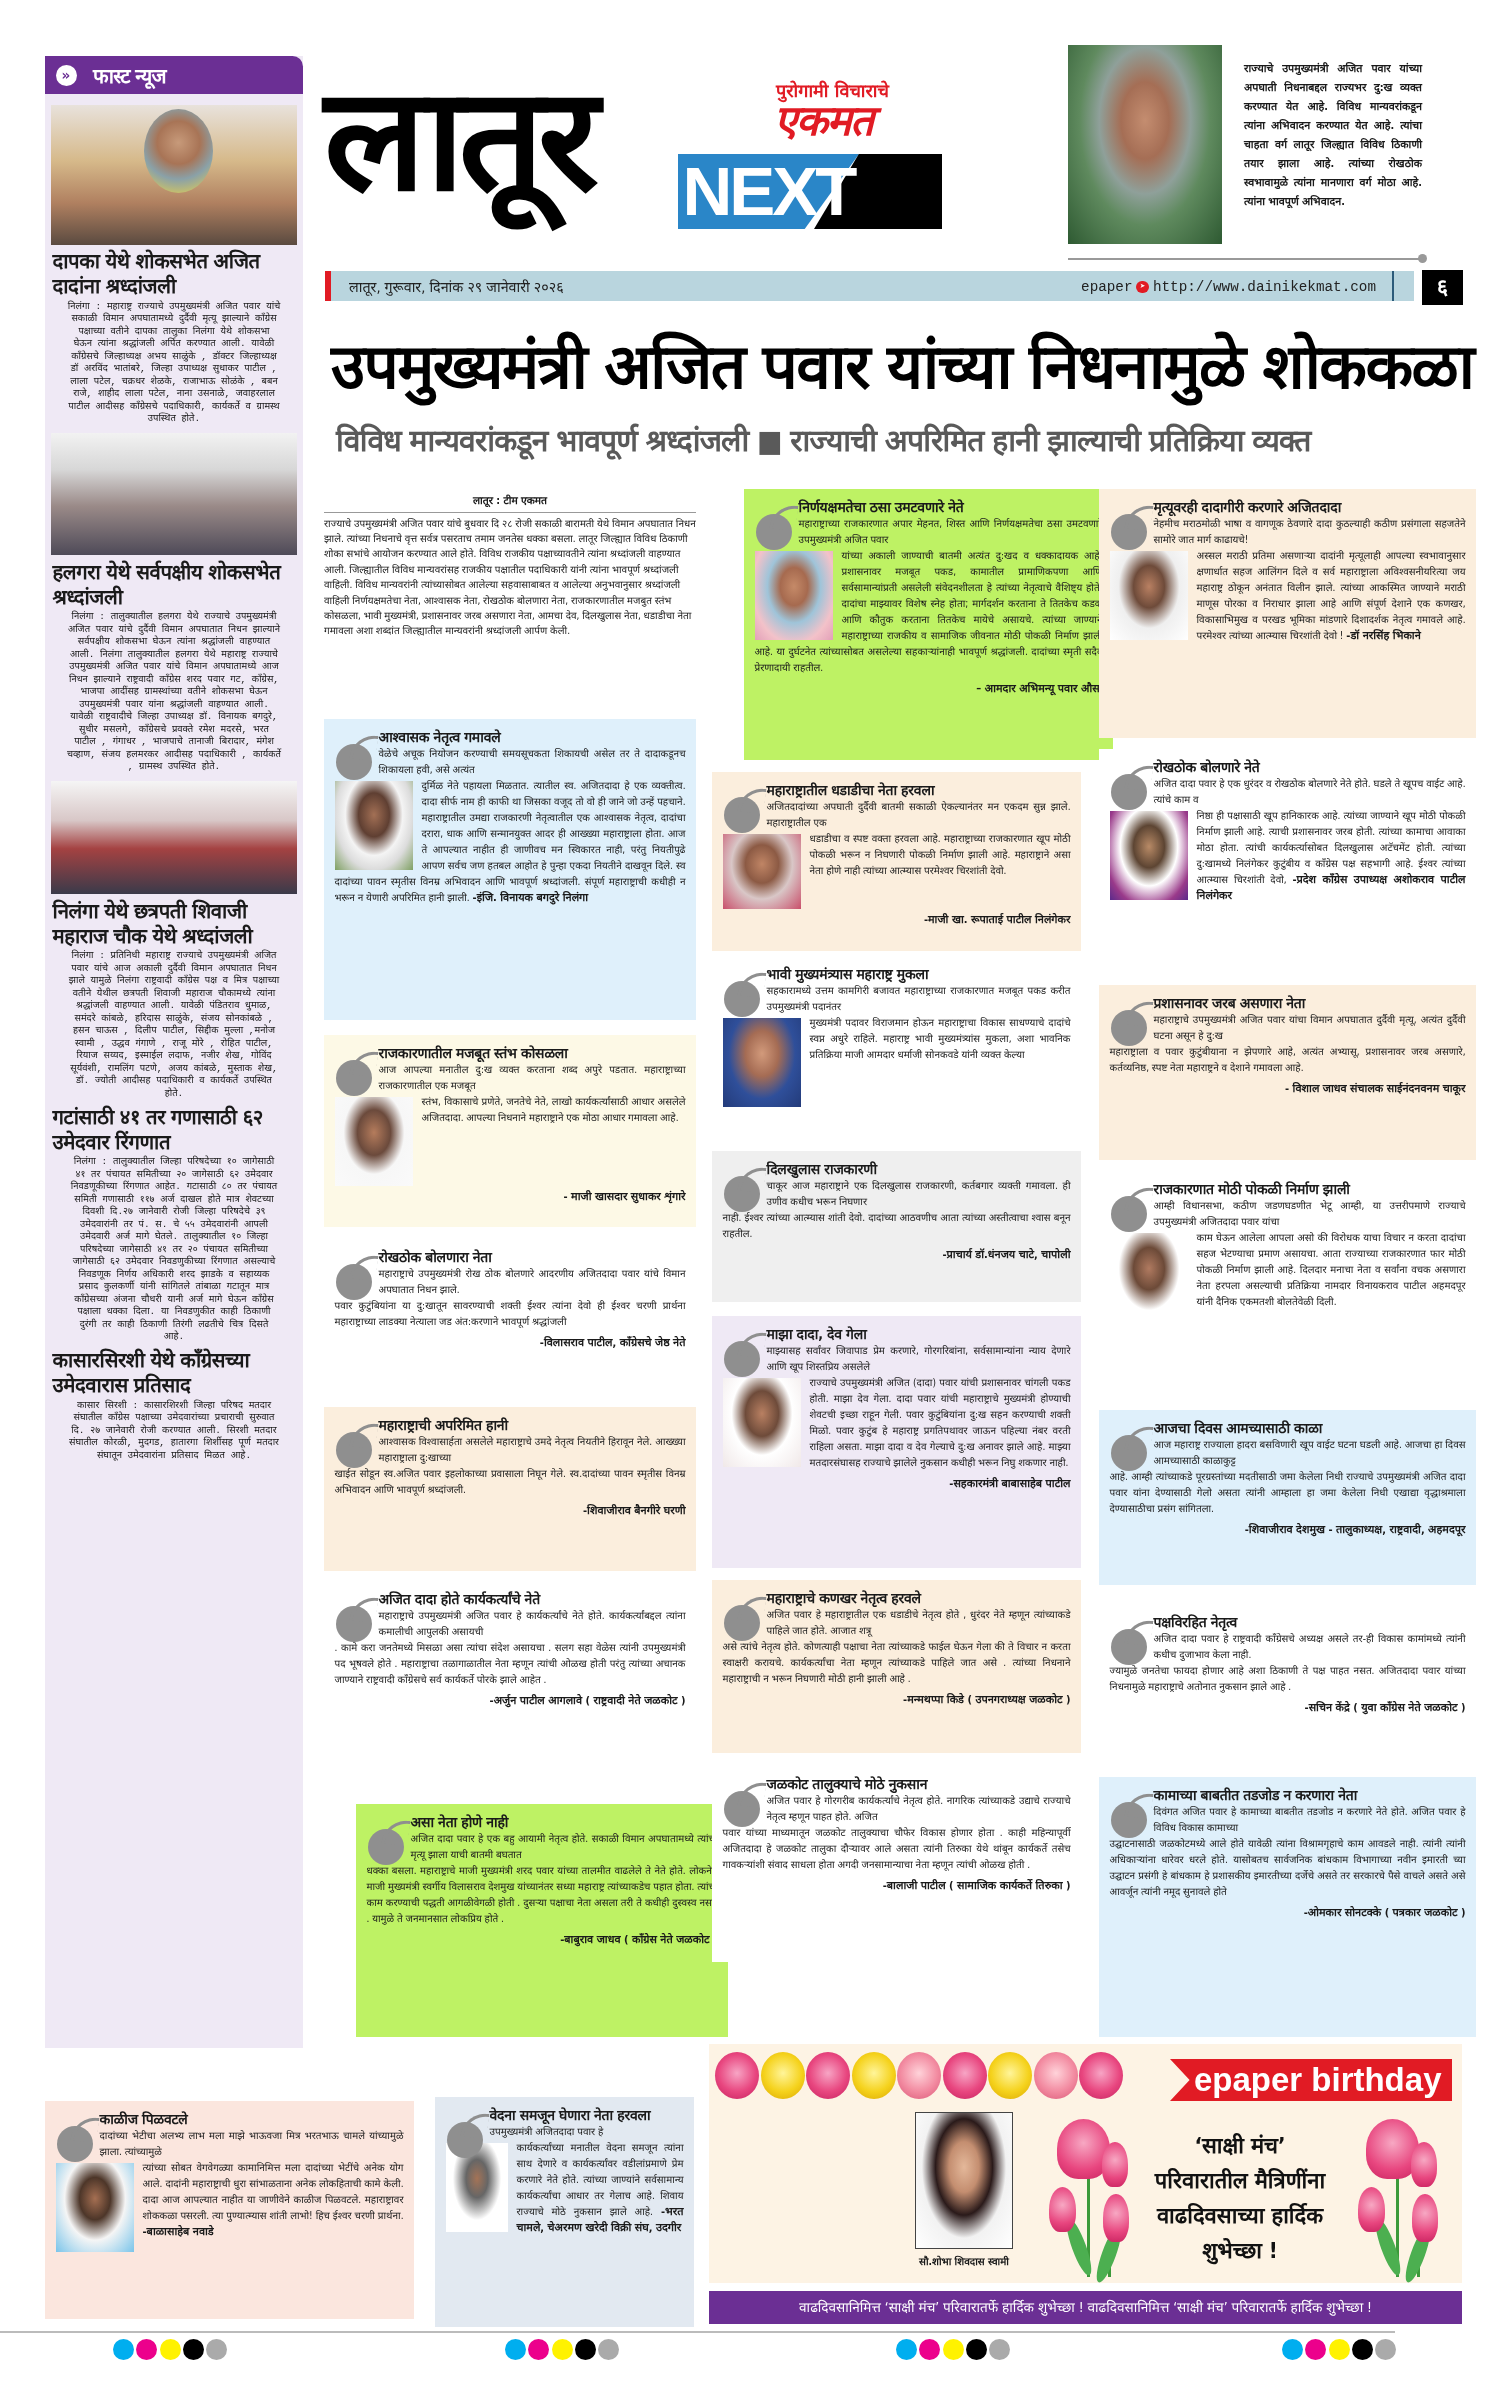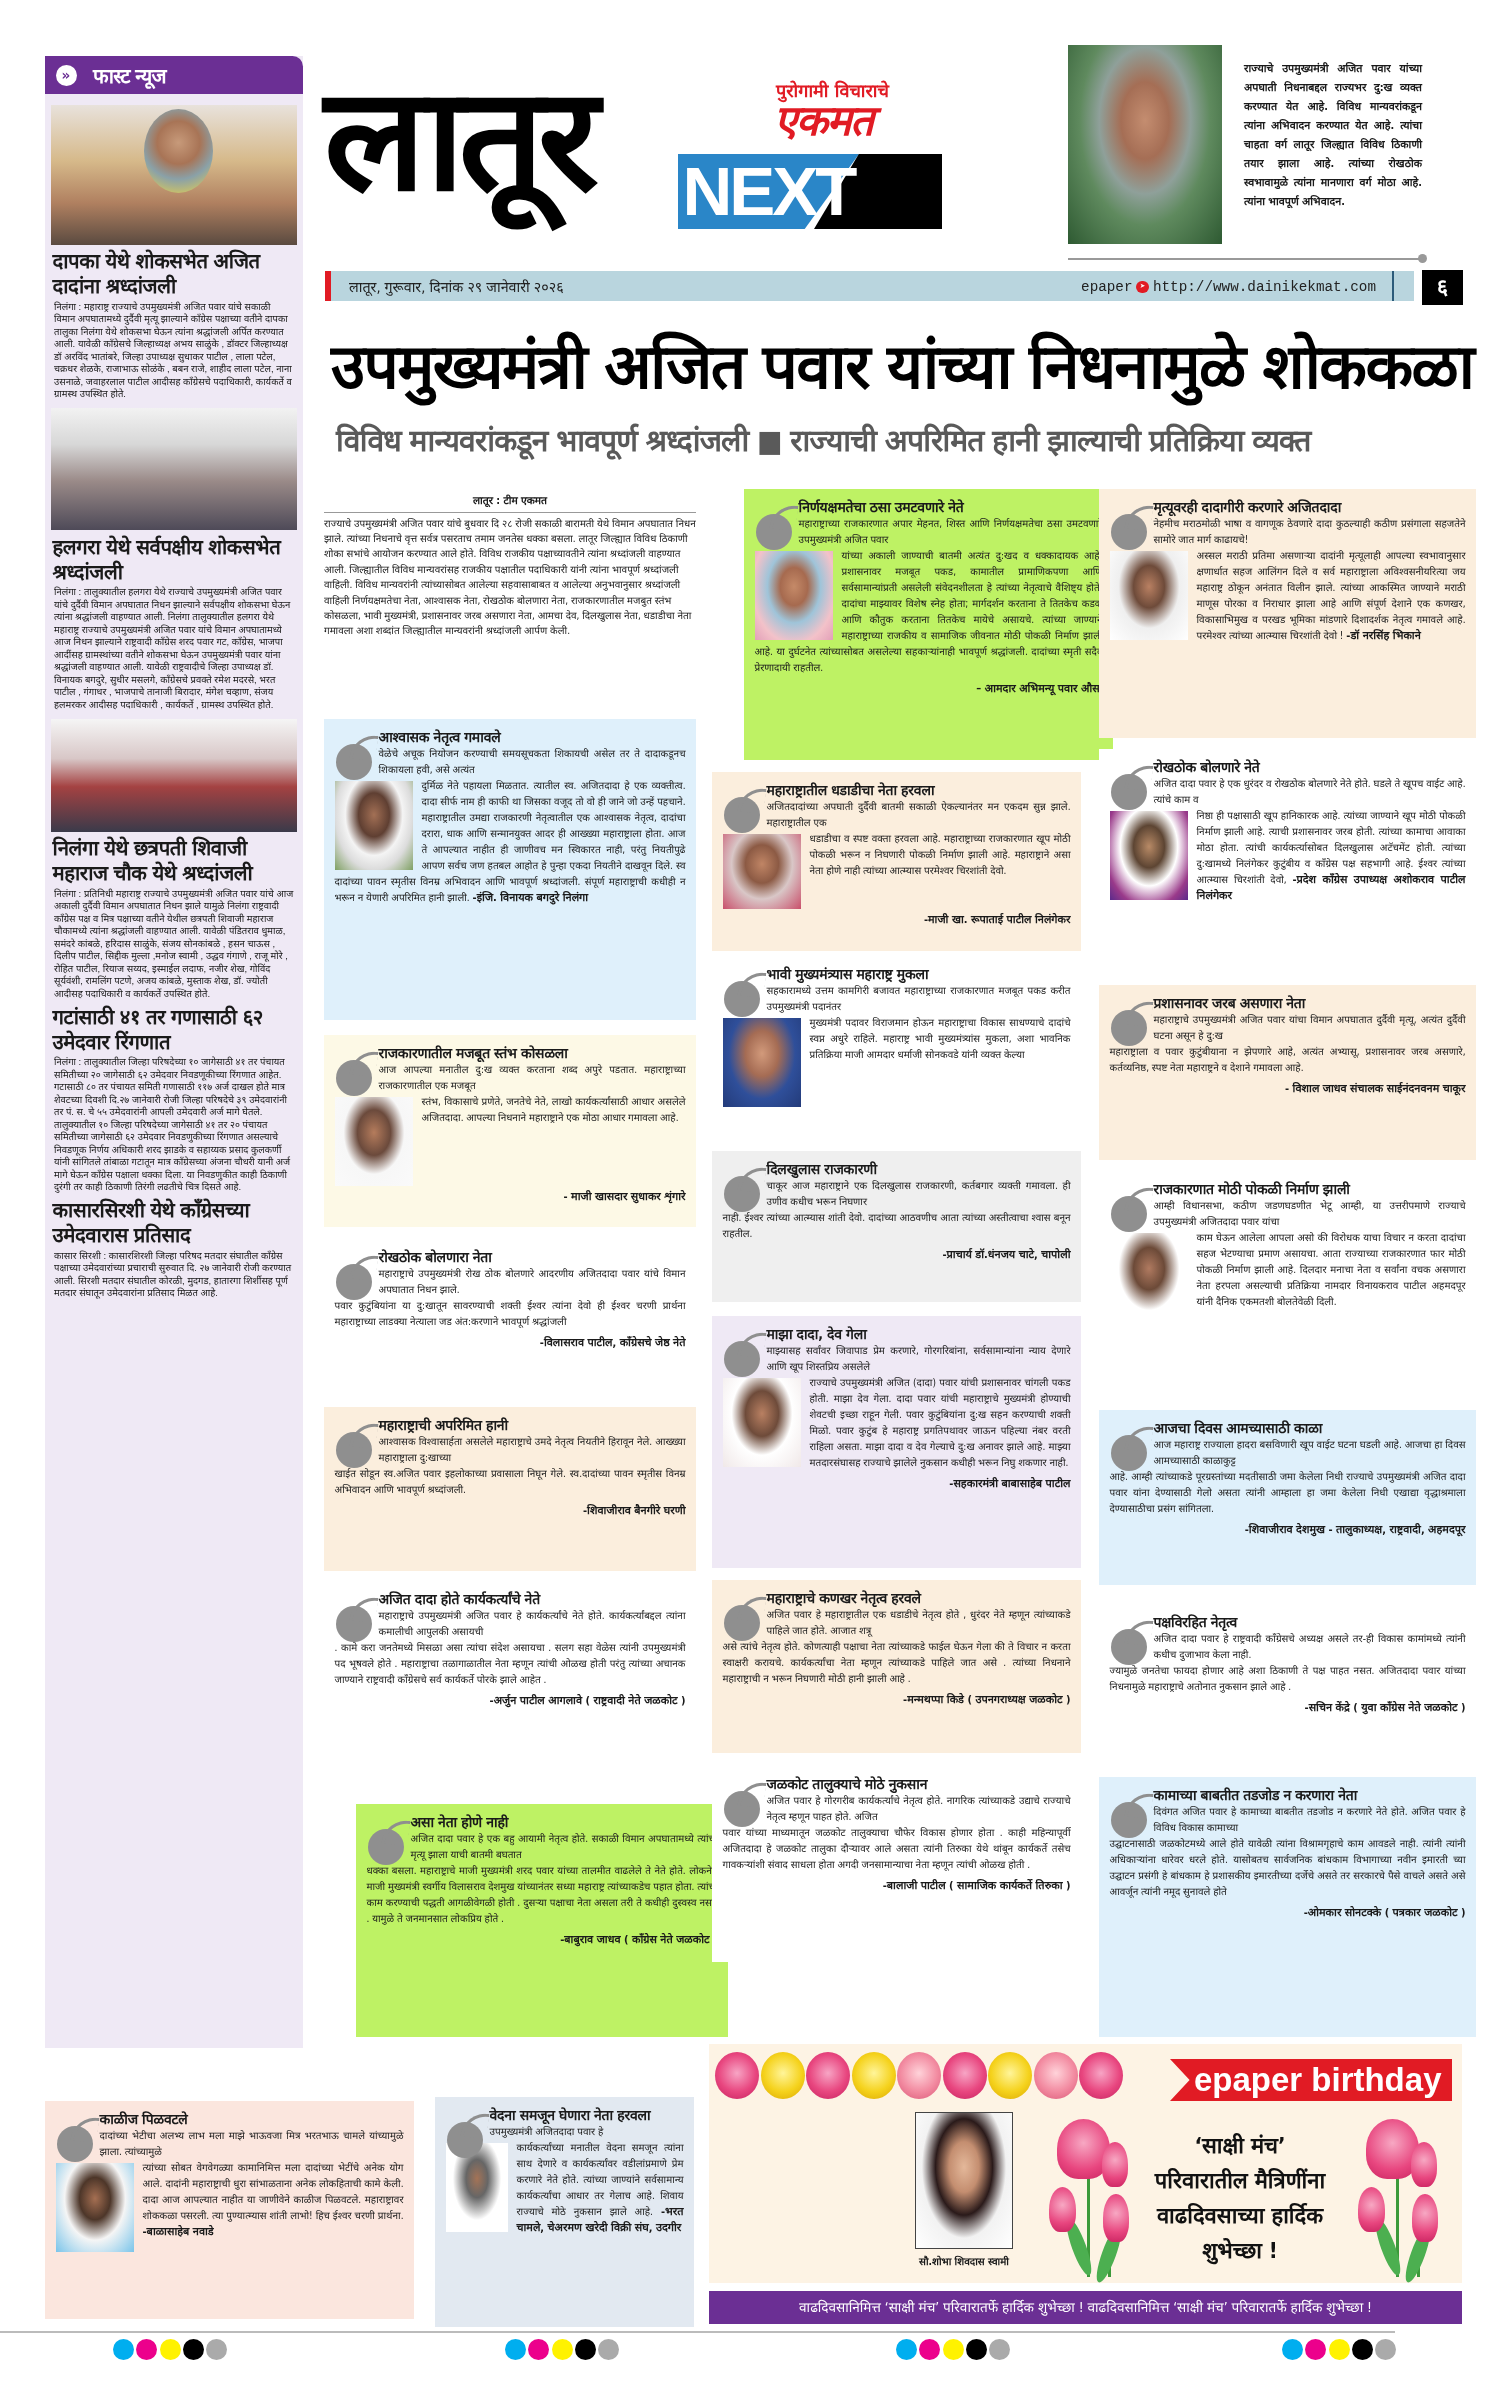--- a/index.html
+++ b/index.html
@@ -9,21 +9,21 @@
   
   .sidebar { position: absolute; left: 45px; top: 56px; width: 258px; height: 1992px; background: #efe9f5; }
   .sidebar-head { height: 38px; background: #6b2f94; border-radius: 0 10.5px 0 0; display: flex; align-items: center; padding-left: 10.5px; color: #fff; }
   .fast-icon { width: 21px; height: 21px; border-radius: 50%; background: #fff; color: #6b2f94; font-size: 13.6px; font-weight: bold; display: flex; align-items: center; justify-content: center; margin-right: 16.6px; }
   .sidebar-title { font-family: "DejaVu Sans Condensed", "DejaVu Sans", sans-serif; font-weight: bold; font-size: 20.3px; letter-spacing: -0.8px; }
   .sb-photo { margin: 10.5px 6px 0 6px; height: 140px; background: linear-gradient(180deg, #e8e2dc 0%, #d6b98a 40%, #b08060 70%, #5a4a40 100%); position: relative; overflow: hidden; }
   .sb-photo .portrait { position: absolute; left: 38%; top: 4.5px; width: 69px; height: 84px; border-radius: 50%; background: radial-gradient(circle at 50% 40%, #c79a7a 0%, #a87456 35%, #8aa1a8 60%, #f1d542 100%); }
   .sb-photo.p2 { background: linear-gradient(180deg,#f2f2f2 0%,#d7d7d7 30%,#9a8a88 60%,#4e4a58 100%); height: 122px; }
   .sb-photo.p3 { background: linear-gradient(180deg,#f5f5f5 0%,#d8c7c7 35%,#a44242 60%,#3a3a4a 100%); height: 113px; }
   .sb-headline { font-family: "DejaVu Sans Condensed", "DejaVu Sans", sans-serif; font-weight: bold; font-size: 20.3px; line-height: 25px; padding: 4.5px 7.5px 1.5px 7.5px; letter-spacing: -0.4px; }
-  .sb-body { font-family: Liberation Sans, sans-serif; font-size: 9.5px; line-height: 12.5px; padding: 0 9px; text-align: left; }
+  .sb-body { font-family: Liberation Mono, monospace; font-size: 9.5px; line-height: 12.5px; padding: 0 22px; text-align: center; }
 
   
   .mast-title { position: absolute; left: 324px; top: 68px; font-family: "DejaVu Sans", sans-serif; font-weight: 900; font-size: 143px; line-height: 1; color: #000; letter-spacing: -6px; transform: scaleX(1.05); transform-origin: left top; }
   .next-logo { position: absolute; left: 678px; top: 154px; width: 264px; height: 75px; display: flex; overflow: hidden; }
   .next-logo .blue { flex: 0 0 181px; background: #2a86c8; clip-path: polygon(0 0, 100% 0, 70% 100%, 0 100%); }
   .next-logo .black { position: absolute; right: 0; top: 0; width: 128px; height: 75px; background: #000; clip-path: polygon(35% 0, 100% 0, 100% 100%, 0 100%); }
   .next-logo .txt { position: absolute; left: 0; top: 0; width: 100%; height: 100%; color: #fff; font-family: "Liberation Sans", sans-serif; font-weight: 900; font-size: 69px; line-height: 75px; padding-left: 4.5px; letter-spacing: -3px; font-style: normal; }
   .ekmat-tag { position: absolute; left: 776px; top: 81px; color: #e11b24; font-family: "DejaVu Sans", sans-serif; font-weight: bold; font-size: 18px; line-height: 19.6px; }
   .ekmat-logo { position: absolute; left: 774px; top: 99px; color: #e11b24; font-family: "DejaVu Sans", sans-serif; font-weight: 900; font-size: 42px; line-height: 44px; font-style: italic; letter-spacing: -1.5px; }
 

